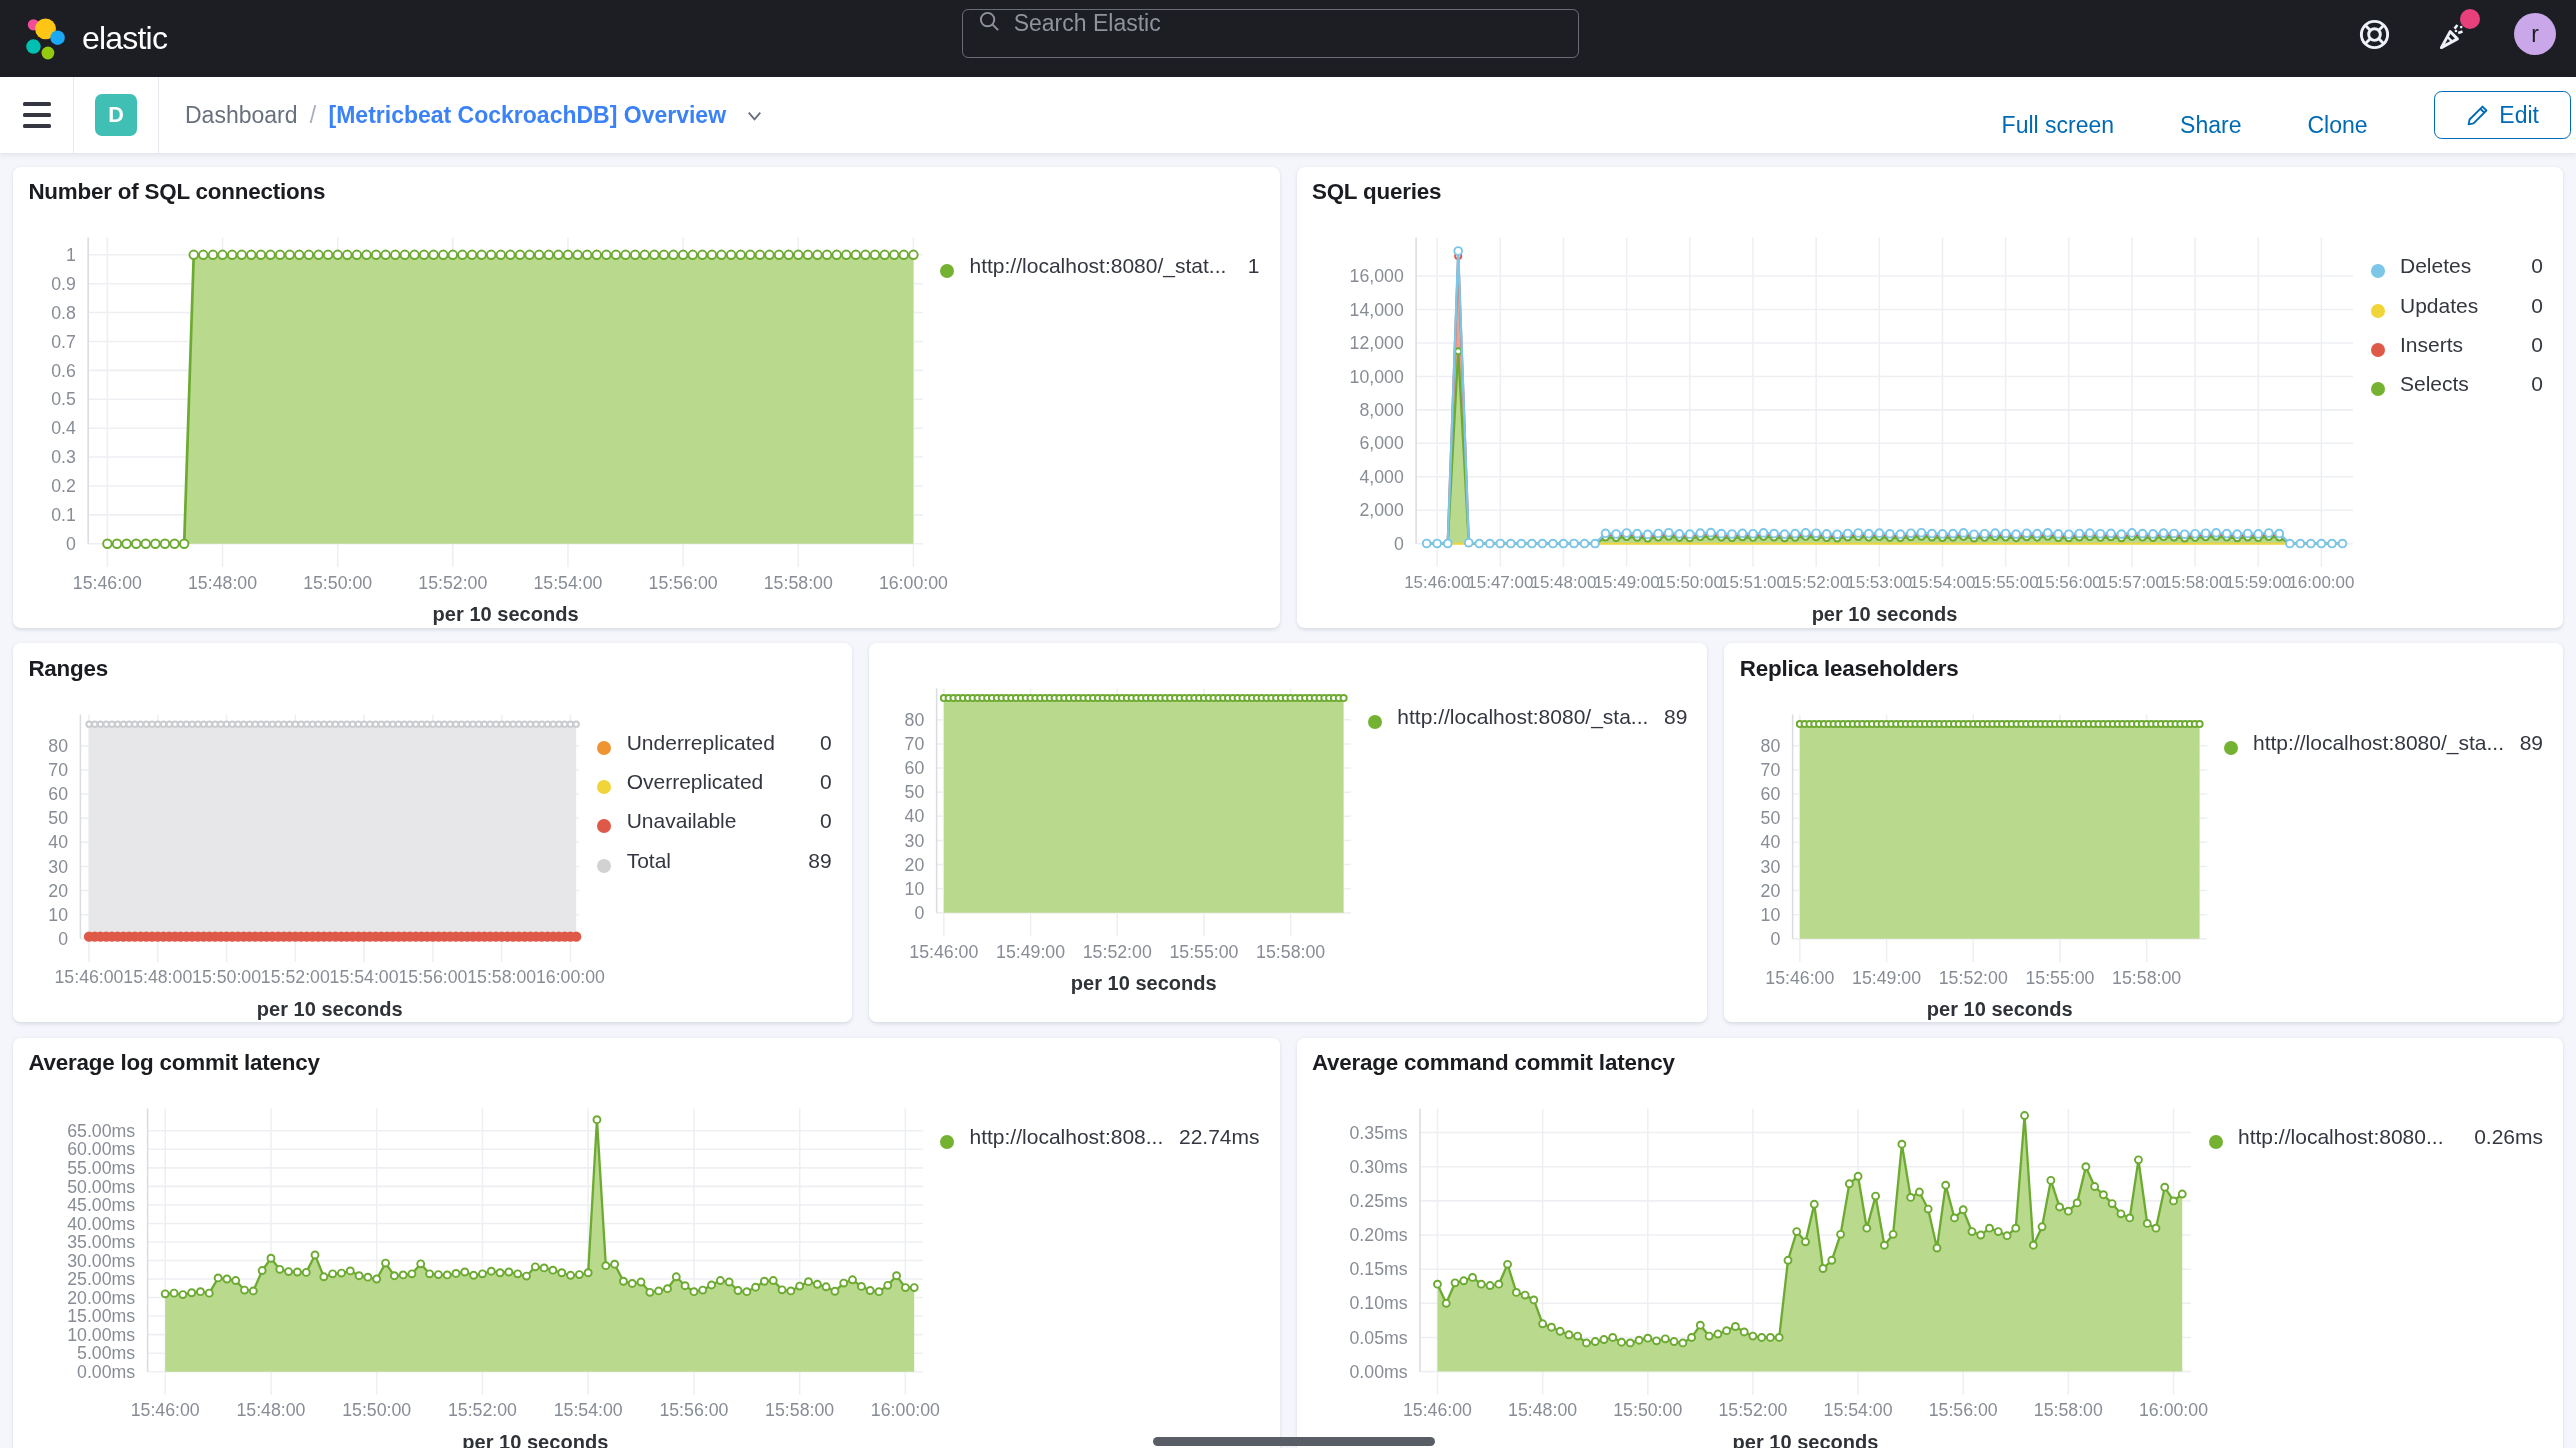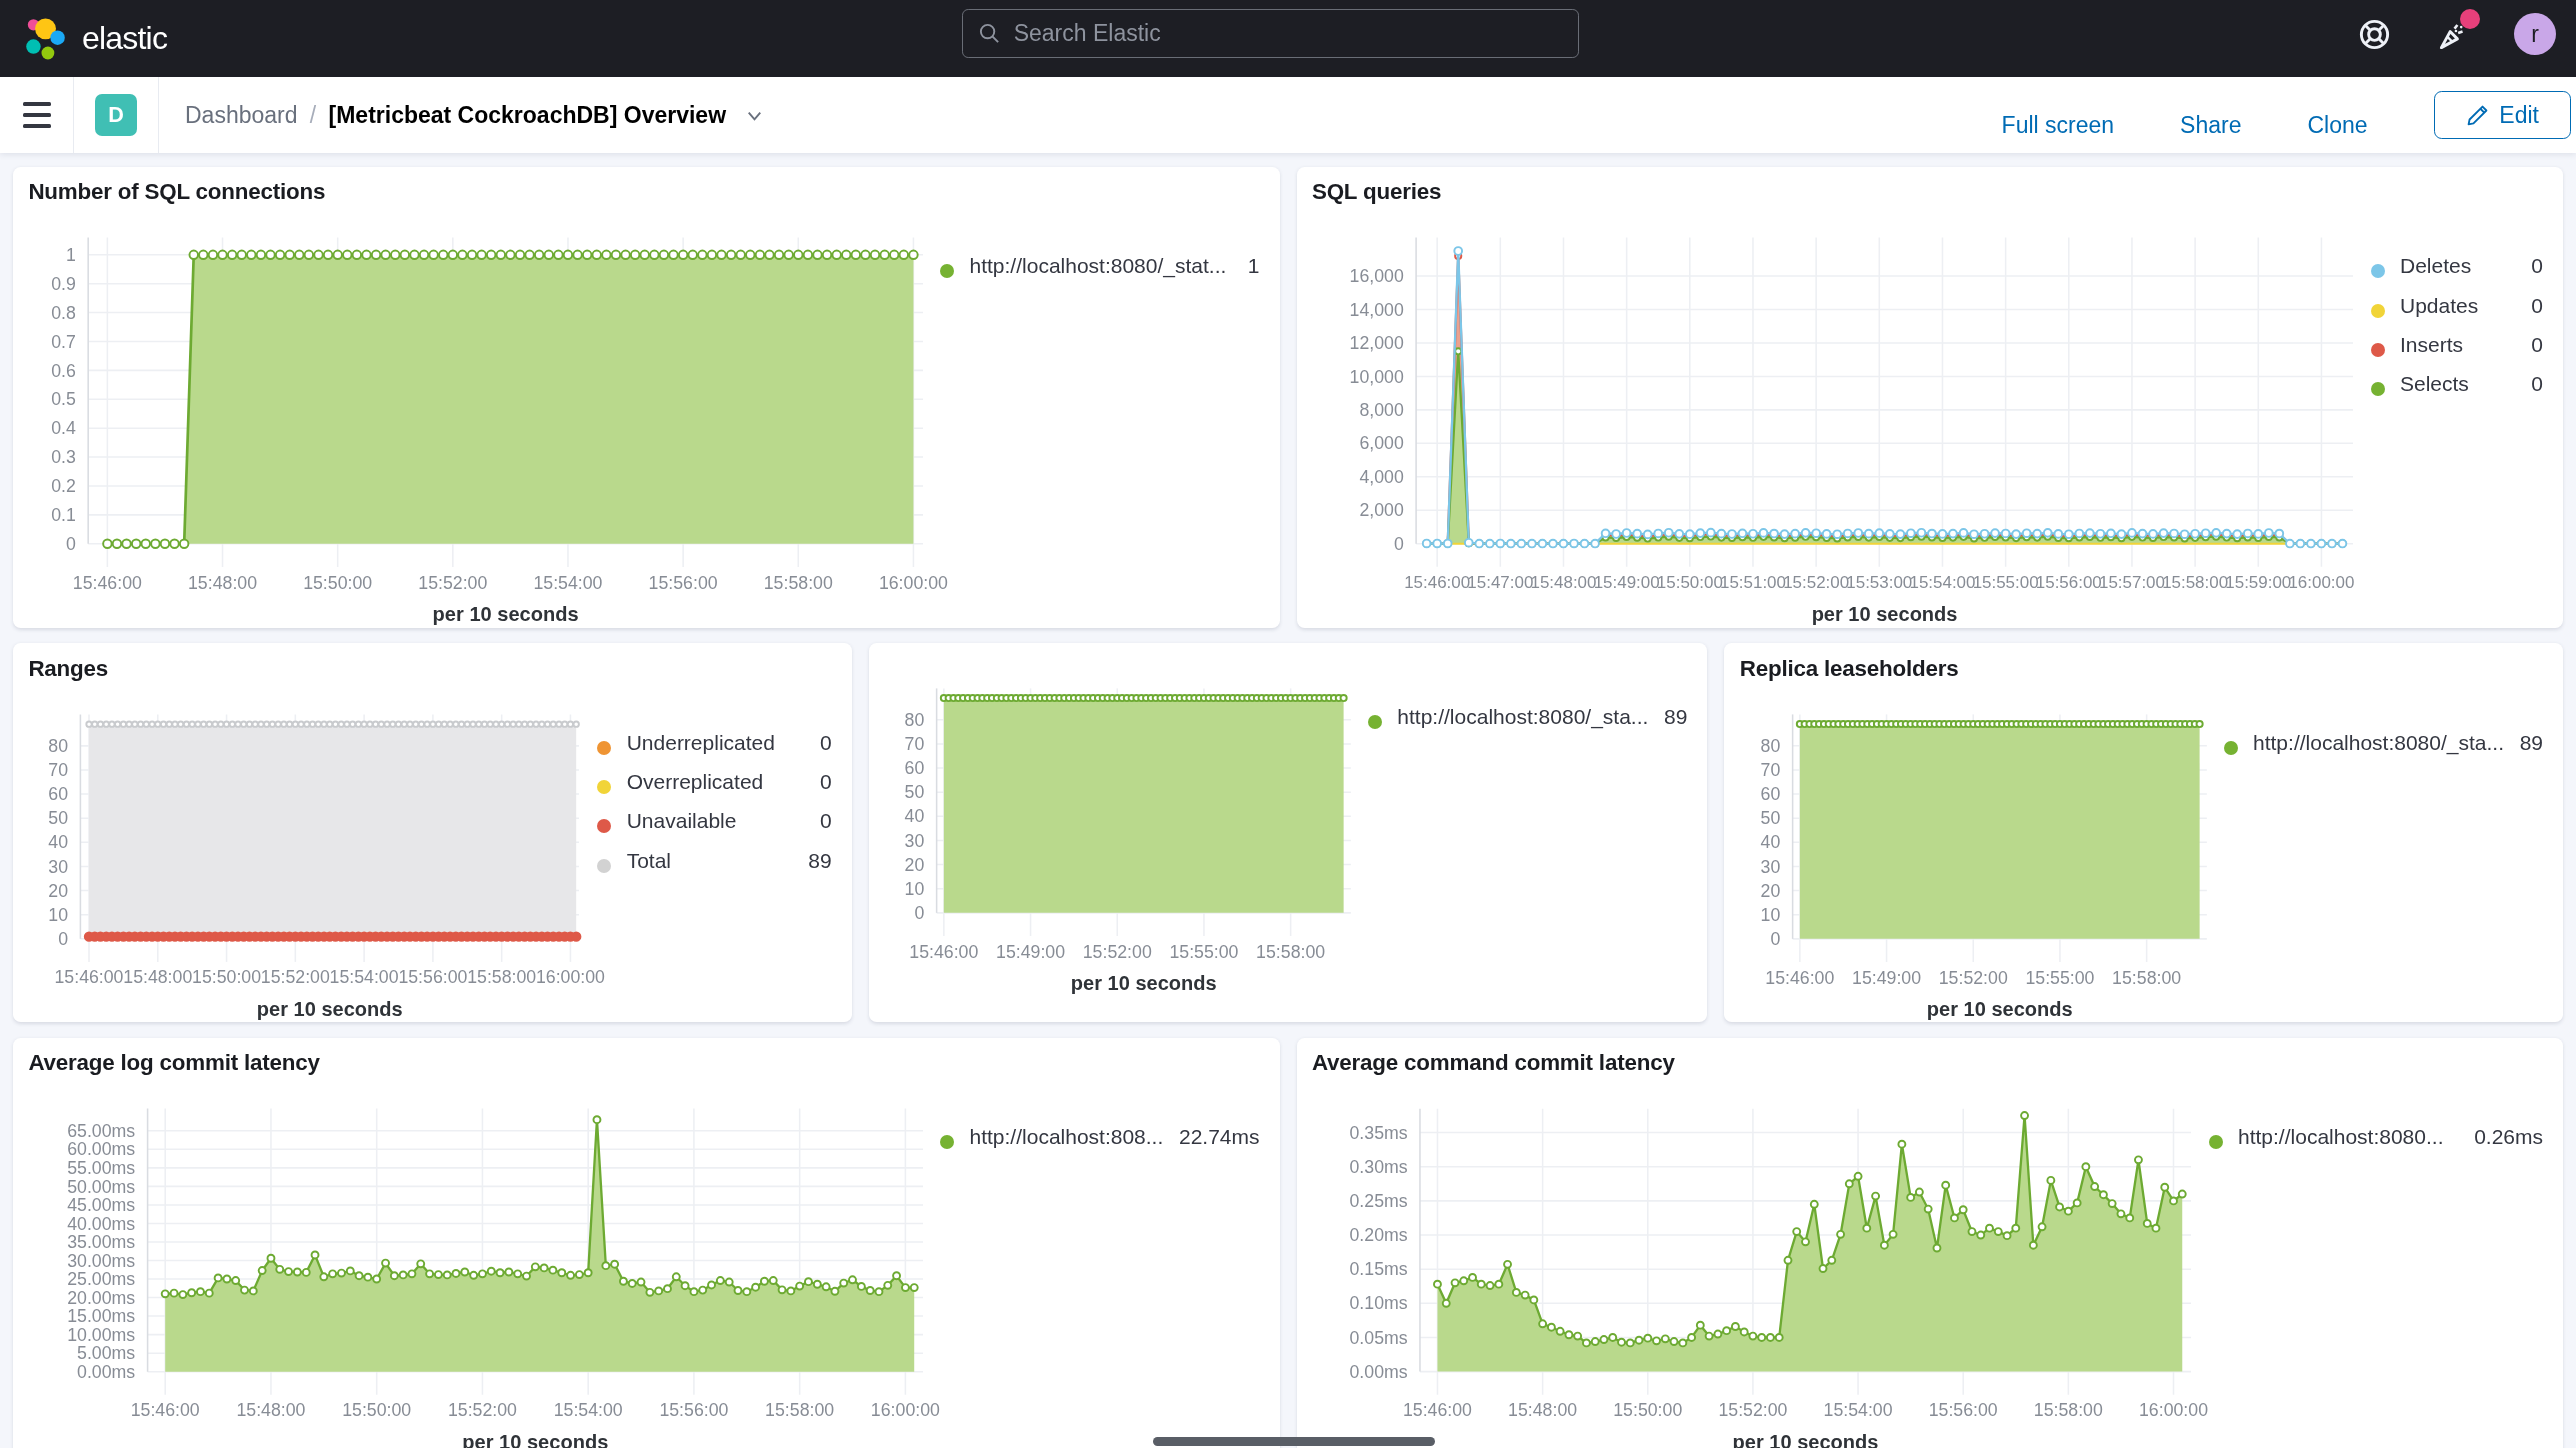--- a/index.html
+++ b/index.html
@@ -6,42 +6,42 @@
   html,body { width:2576px; height:1448px; overflow:hidden;
     font-family:"Liberation Sans", sans-serif; background:#f4f6fb; }
   
   .top-header { position:relative; height:77px; background:var(--header-bg,#1d1e24);
     display:flex; align-items:center; }
   .logo-wrap { display:flex; align-items:center; gap:14px; padding-left:23px; }
   .logo-svg { width:45px; height:45px; }
   .logo-text { color:#fff; font-size:32px; font-weight:500; letter-spacing:-0.8px; }
   .search-box { position:absolute; left:962px; top:9.3px; width:617px; height:49px;
     border:1.5px solid #696d76; border-radius:6.2px; background:#1d1e24;
-    display:flex; align-items:center; padding:0 15.4px; gap:12.3px; }
+    display:flex; align-items:flex-start; padding:0 15.4px; gap:12.3px; }
   .search-box .ph { color:#8e939e; font-size:23px; }
   .hdr-right { position:absolute; right:20px; top:0; height:68px; display:flex; align-items:center; gap:40px; }
   .hdr-icon { width:40px; height:40px; position:relative; display:flex; align-items:center; justify-content:center; cursor:pointer; }
   .notif-dot { position:absolute; top:-4.6px; right:-6.2px; width:20px; height:20px; border-radius:50%;
     background:var(--pink,#e7407b); }
   .avatar { width:42px; height:42px; border-radius:50%; background:var(--avatar,#c9a7e8);
     color:#1d1e24; font-size:23px; display:flex; align-items:center; justify-content:center; }
   
   .navbar { height:76px; background:#fff; display:flex; align-items:center;
     box-shadow:0 2.3px 6.2px rgba(50,60,90,.12); position:relative; z-index:5; }
   .hamburger { width:74px; height:76px; display:flex; flex-direction:column; justify-content:center;
     align-items:center; gap:7px; cursor:pointer; border-right:1.5px solid #e8ebf1; }
   .hamburger span { width:28px; height:3.9px; background:#343741; border-radius:1.5px; }
   .space-badge-wrap { width:85px; height:76px; display:flex; align-items:center; justify-content:center;
     border-right:1.5px solid #e8ebf1; }
   .space-badge { width:42px; height:42px; border-radius:7px; background:var(--teal,#40bfb4);
     color:#fff; font-size:21.6px; font-weight:700; display:flex; align-items:center; justify-content:center; cursor:pointer; }
   .breadcrumb { display:flex; align-items:center; gap:12.3px; padding-left:26px; font-size:23px; }
   .bc-root { color:#69707d; cursor:pointer; }
   .bc-sep { color:#a7adba; font-size:23px; }
-  .bc-current { color:#000000; font-weight:600; }
+  .bc-current { color:#3b82f6; font-weight:600; }
   .bc-chevron { margin-left:4.6px; display:flex; align-items:center; cursor:pointer; }
   .nav-right { margin-left:auto; display:flex; align-items:flex-end; gap:66px; padding-right:5px; }
   .nav-link { color:var(--link,#006bb4); font-size:23px; cursor:pointer; }
   .edit-btn { display:flex; align-items:center; gap:10.8px; border:1.5px solid var(--link,#006bb4);
     color:var(--link,#006bb4); font-size:23px; border-radius:7.7px; padding:9.3px 31px; cursor:pointer; background:#fff; }
   
   .dash { padding:14px 13px 0 13px; display:flex; flex-direction:column; gap:15.4px; }
   .dash-row { display:flex; gap:17px; }
   .row1 { height:461px; } .row2 { height:379px; } .row3 { height:418px; }
   .panel { background:#fff; border-radius:7.7px; box-shadow:0 1.5px 3.9px rgba(40,50,80,.13);

